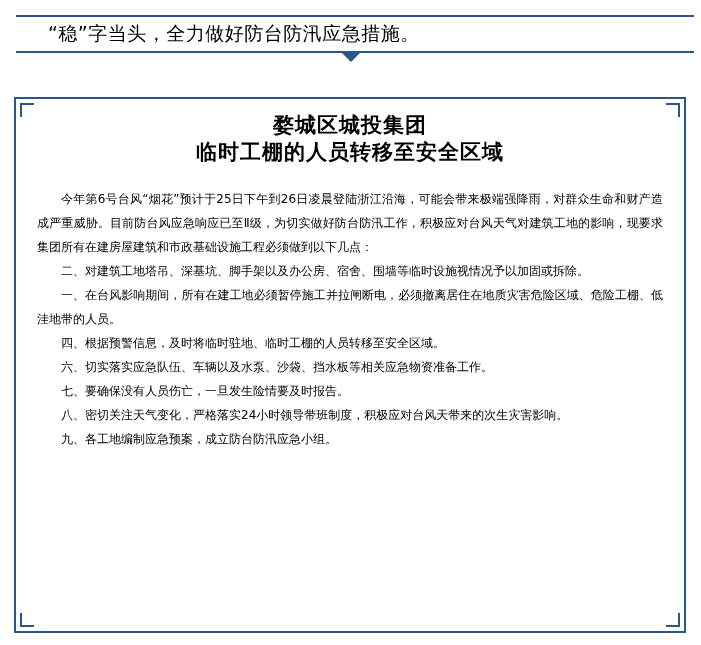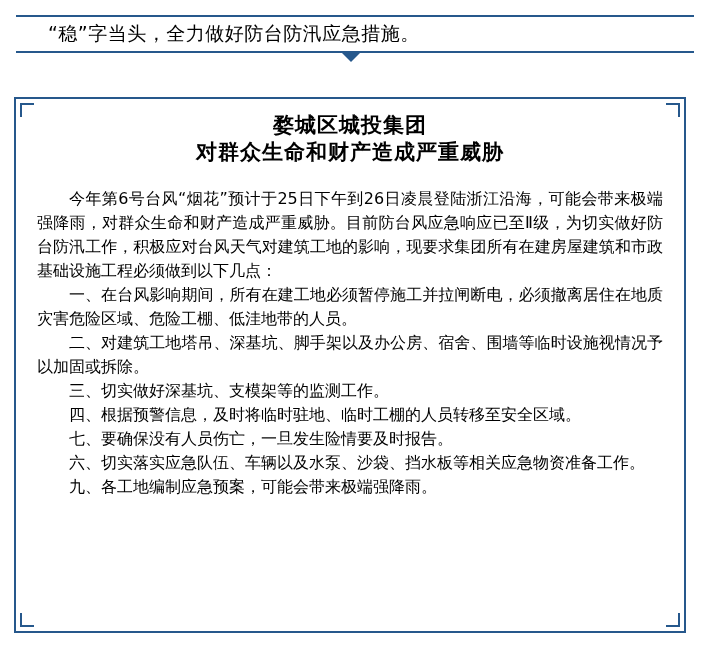--- a/index.html
+++ b/index.html
@@ -76,21 +76,21 @@
     text-align: center;
     font-size: 21px;
     font-weight: bold;
     line-height: 27px;
     color: #000000;
     letter-spacing: 1px;
   }
 
   .doc-body {
     margin: 21px 21px 0 21px;
-    font-size: 16px;
+    font-size: 12px;
     line-height: 24px;
     color: #000000;
     text-align: justify;
   }
   .doc-body p {
     margin: 0;
     text-indent: 2em;
   }
 </style>
 </head>
@@ -104,28 +104,28 @@
   <div class="down-triangle"></div>
 
   <div class="doc-card">
     <div class="corner corner-tl"></div>
     <div class="corner corner-tr"></div>
     <div class="corner corner-bl"></div>
     <div class="corner corner-br"></div>
 
     <div class="doc-title">
       <div>婺城区城投集团</div>
-      <div>对群众生命和财产造成严重威胁</div>
+      <div>临时工棚的人员转移至安全区域</div>
     </div>
 
     <div class="doc-body">
         <p>今年第6号台风“烟花”预计于25日下午到26日凌晨登陆浙江沿海，可能会带来极端强降雨，对群众生命和财产造成严重威胁。目前防台风应急响应已至Ⅱ级，为切实做好防台防汛工作，积极应对台风天气对建筑工地的影响，现要求集团所有在建房屋建筑和市政基础设施工程必须做到以下几点：</p>
+        <p>二、对建筑工地塔吊、深基坑、脚手架以及办公房、宿舍、围墙等临时设施视情况予以加固或拆除。</p>
         <p>一、在台风影响期间，所有在建工地必须暂停施工并拉闸断电，必须撤离居住在地质灾害危险区域、危险工棚、低洼地带的人员。</p>
-        <p>二、对建筑工地塔吊、深基坑、脚手架以及办公房、宿舍、围墙等临时设施视情况予以加固或拆除。</p>
-        <p>三、切实做好深基坑、支模架等的监测工作。</p>
         <p>四、根据预警信息，及时将临时驻地、临时工棚的人员转移至安全区域。</p>
+        <p>六、切实落实应急队伍、车辆以及水泵、沙袋、挡水板等相关应急物资准备工作。</p>
         <p>七、要确保没有人员伤亡，一旦发生险情要及时报告。</p>
-        <p>六、切实落实应急队伍、车辆以及水泵、沙袋、挡水板等相关应急物资准备工作。</p>
-        <p>九、各工地编制应急预案，可能会带来极端强降雨。</p>
+        <p>八、密切关注天气变化，严格落实24小时领导带班制度，积极应对台风天带来的次生灾害影响。</p>
+        <p>九、各工地编制应急预案，成立防台防汛应急小组。</p>
       </div>
   </div>
 
 </div>
 
 </body></html>

